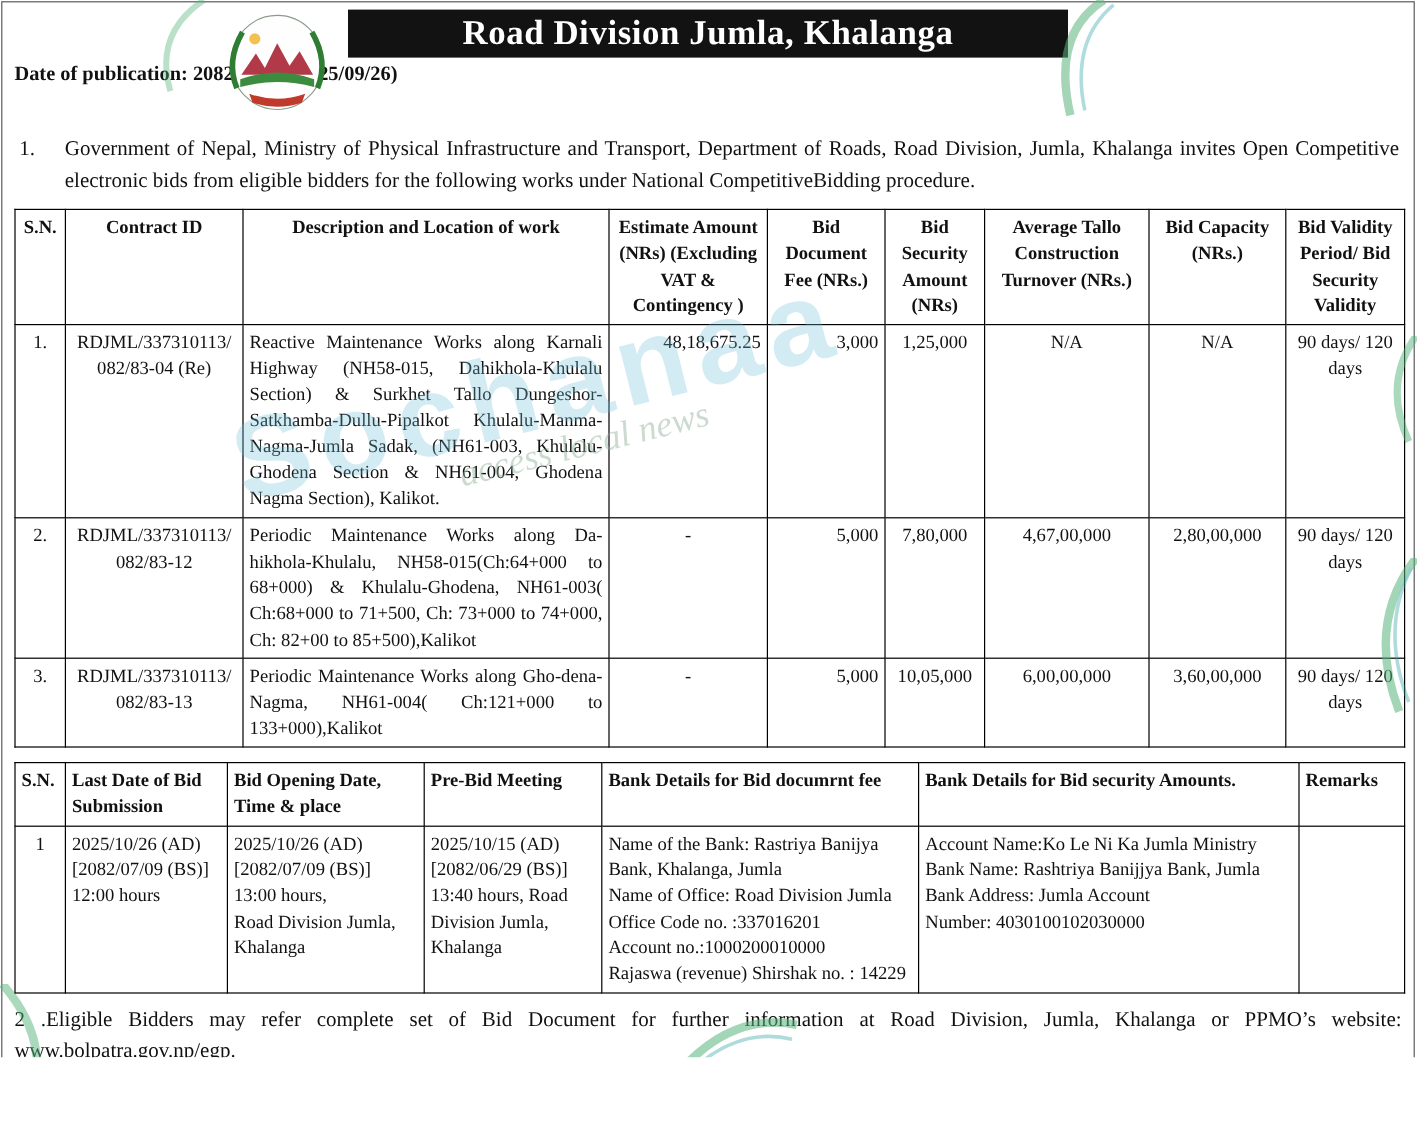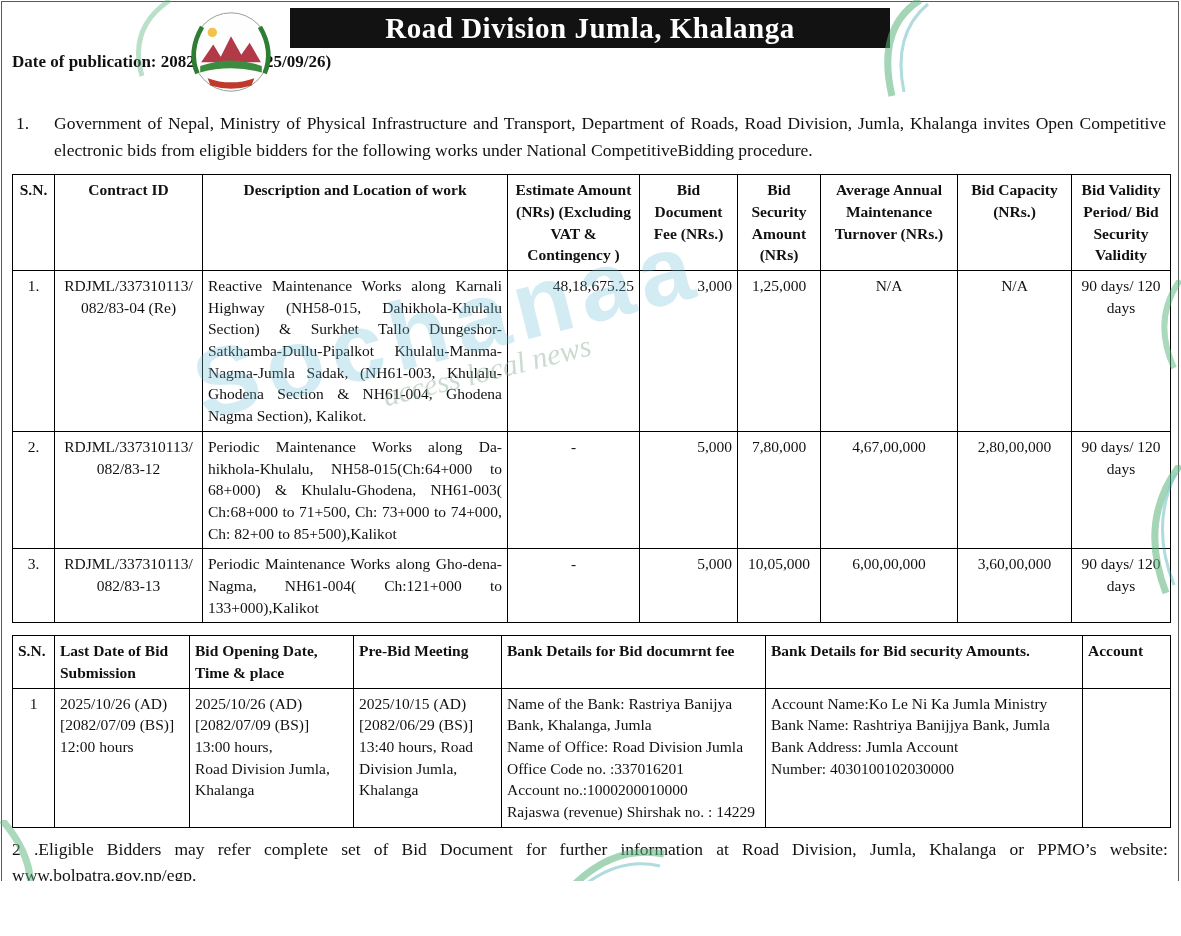--- a/index.html
+++ b/index.html
@@ -99,21 +99,21 @@
           <col style="width:99px">
       </colgroup>
       <tbody>
           <tr class="hrow">
         <th>S.N.</th>
         <th>Contract ID</th>
         <th>Description and Location of work</th>
         <th>Estimate Amount (NRs) (Excluding VAT &amp; Contingency )</th>
         <th>Bid Document Fee (NRs.)</th>
         <th>Bid Security Amount (NRs)</th>
-        <th>Average Annual Maintenance Turnover (NRs.)</th>
+        <th>Average Tallo Construction Turnover (NRs.)</th>
         <th>Bid Capacity (NRs.)</th>
         <th>Bid Validity Period/ Bid Security Validity</th>
       </tr>
       <tr class="r1">
         <td>1.</td>
         <td class="pre">RDJML/337310113/
 082/83-04 (Re)</td>
         <td class="desc">Reactive Maintenance Works along Karnali Highway (NH58-015, Dahikhola-Khulalu Section) &amp; Surkhet Tallo Dungeshor-Satkhamba-Dullu-Pipalkot Khulalu-Manma-Nagma-Jumla Sadak, (NH61-003, Khulalu-Ghodena Section &amp; NH61-004, Ghodena Nagma Section), Kalikot.</td>
         <td class="left">48,18,675.25</td>
         <td class="left">3,000</td>
@@ -160,21 +160,21 @@
           <col style="width:88px">
       </colgroup>
       <tbody>
           <tr class="hrow">
         <th>S.N.</th>
         <th>Last Date of Bid Submission</th>
         <th>Bid Opening Date, Time &amp; place</th>
         <th>Pre-Bid Meeting</th>
         <th>Bank Details for Bid documrnt fee</th>
         <th>Bank Details for Bid security Amounts.</th>
-        <th>Account</th>
+        <th>Remarks</th>
       </tr>
       <tr class="brow">
         <td class="sn">1</td>
         <td>2025/10/26 (AD)
 [2082/07/09 (BS)]
 12:00 hours</td>
         <td>2025/10/26 (AD)
 [2082/07/09 (BS)]
 13:00 hours,
 Road Division Jumla, Khalanga</td>

